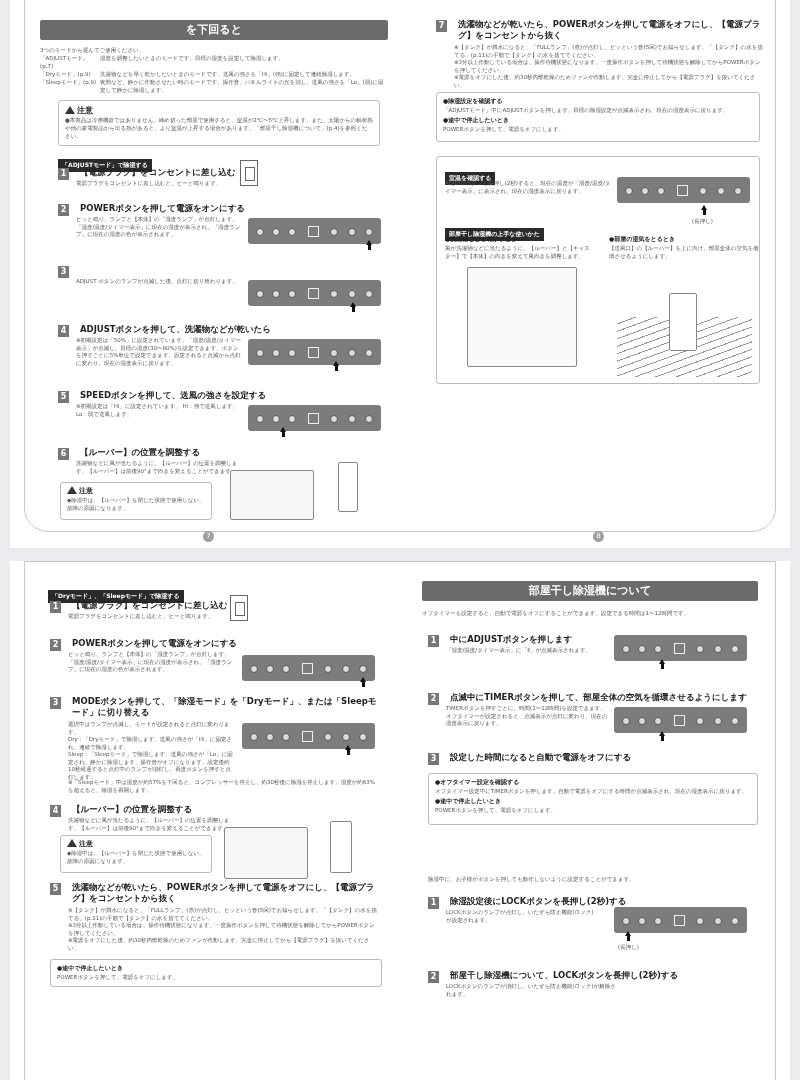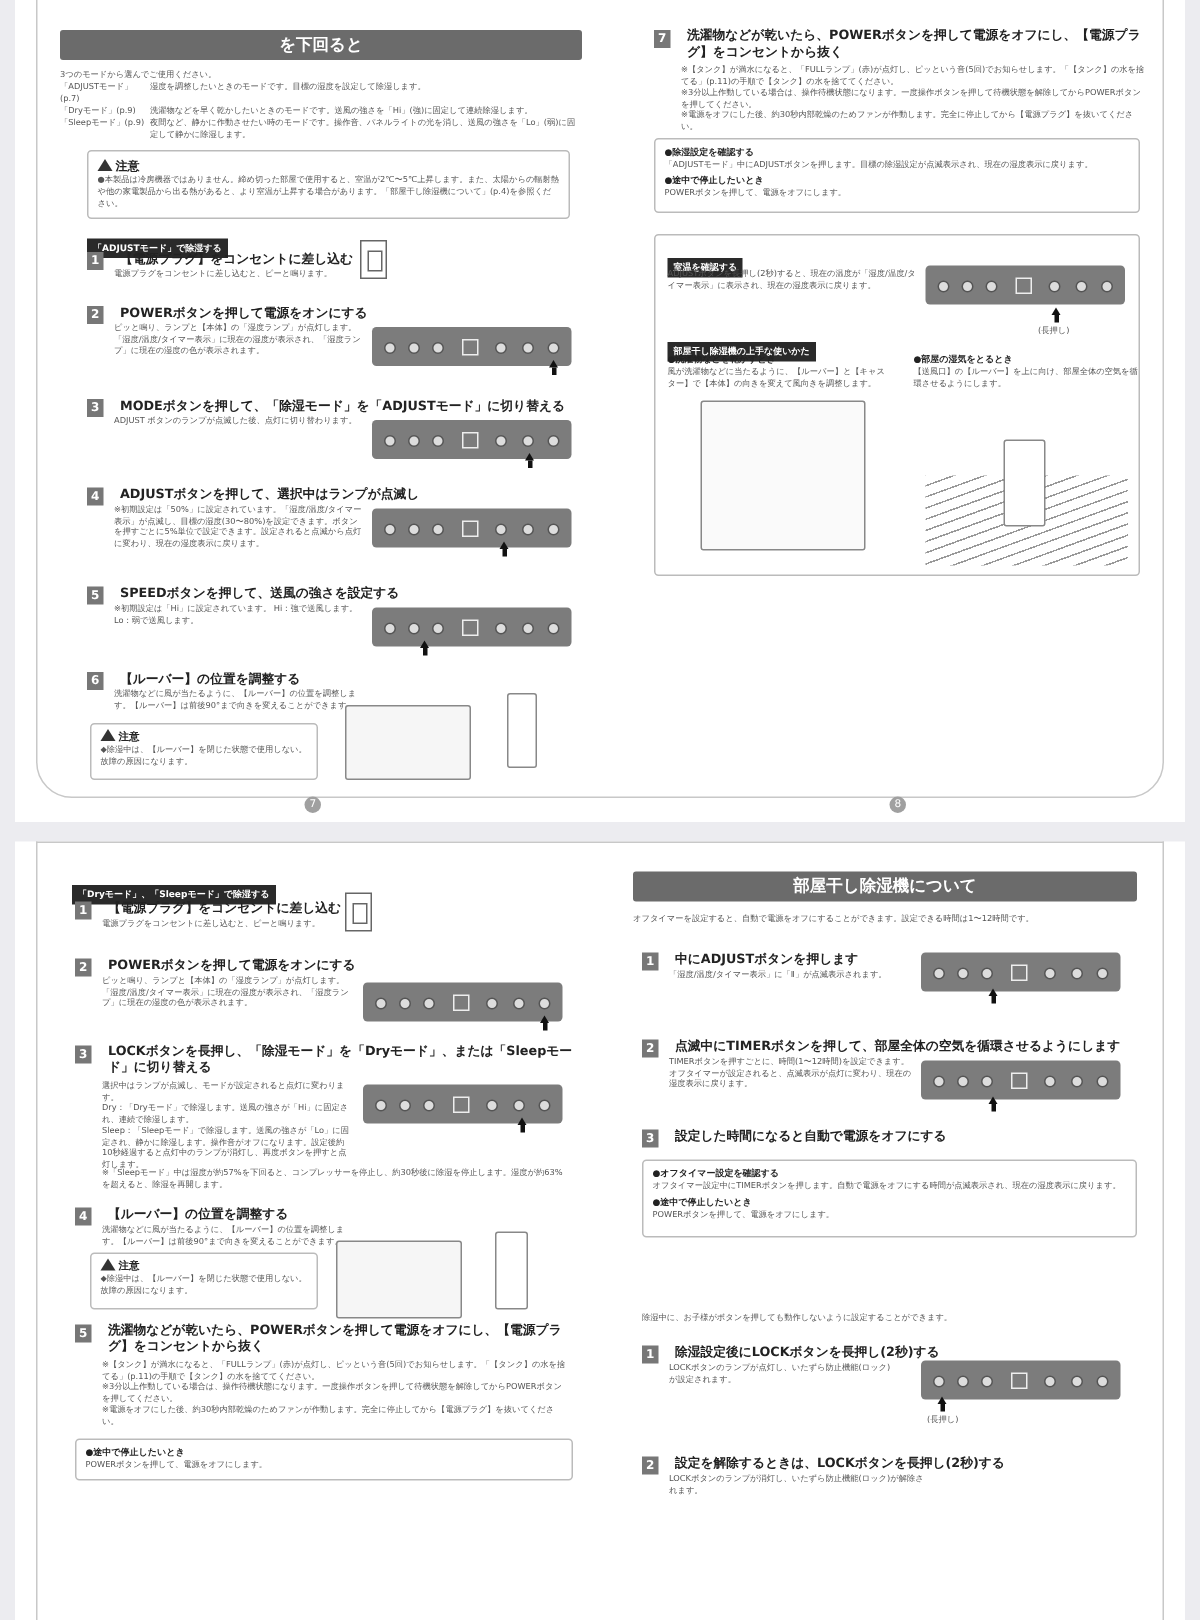--- a/index.html
+++ b/index.html
@@ -83,37 +83,36 @@
           <span class="disp"></span>
           <span class="btn" style="left:82px"></span>
           <span class="btn" style="left:100px"></span>
           <span class="btn" style="left:117px"></span>
       </div>
       <div class="arrow" style="left:308px;top:36px"></div>
     </div>
 
     <div class="step" style="left:18px;top:246px;width:330px;height:50px">
       <div class="num">3</div>
-      <div class="step-title">MODEボタンを押して、「除湿モード」を「ADJUSTモード」に切り替える</div>
       <div class="step-desc" style="top:12px;width:165px">ADJUST ボタンのランプが点滅した後、点灯に切り替わります。</div>
       <div class="panel" style="left:190px;top:14px">
         <span class="btn" style="left:8px"></span>
           <span class="btn" style="left:24px"></span>
           <span class="btn" style="left:40px"></span>
           <span class="disp"></span>
           <span class="btn" style="left:82px"></span>
           <span class="btn" style="left:100px"></span>
           <span class="btn" style="left:117px"></span>
       </div>
       <div class="arrow" style="left:292px;top:36px"></div>
     </div>
 
     <div class="step" style="left:18px;top:305px;width:330px;height:50px">
       <div class="num">4</div>
-      <div class="step-title">ADJUSTボタンを押して、選択中はランプが点滅し</div>
+      <div class="step-title">ADJUSTボタンを押して、洗濯物などが乾いたら</div>
       <div class="step-desc" style="top:12px;width:165px">※初期設定は「50%」に設定されています。「湿度/温度/タイマー表示」が点滅し、目標の湿度(30〜80%)を設定できます。ボタンを押すごとに5%単位で設定できます。設定されると点滅から点灯に変わり、現在の湿度表示に戻ります。</div>
       <div class="panel" style="left:190px;top:14px">
         <span class="btn" style="left:8px"></span>
           <span class="btn" style="left:24px"></span>
           <span class="btn" style="left:40px"></span>
           <span class="disp"></span>
           <span class="btn" style="left:82px"></span>
           <span class="btn" style="left:100px"></span>
           <span class="btn" style="left:117px"></span>
       </div>
@@ -220,21 +219,21 @@
           <span class="disp"></span>
           <span class="btn" style="left:82px"></span>
           <span class="btn" style="left:100px"></span>
           <span class="btn" style="left:117px"></span>
       </div>
       <div class="arrow" style="left:310px;top:38px"></div>
     </div>
 
     <div class="step" style="left:2px;top:114px;width:332px;height:100px">
       <div class="num">3</div>
-      <div class="step-title wrap" style="width:310px">LOCKボタンを長押し、「除湿モード」を「Dryモード」、または「Sleepモード」に切り替える</div>
+      <div class="step-title wrap" style="width:310px">MODEボタンを押して、「除湿モード」を「Dryモード」、または「Sleepモード」に切り替える</div>
       <div class="step-desc" style="top:24px;width:165px">
         <div>選択中はランプが点滅し、モードが設定されると点灯に変わります。</div>
         <div>Dry：「Dryモード」で除湿します。送風の強さが「Hi」に固定され、連続で除湿します。</div>
         <div>Sleep：「Sleepモード」で除湿します。送風の強さが「Lo」に固定され、静かに除湿します。操作音がオフになります。設定後約10秒経過すると点灯中のランプが消灯し、再度ボタンを押すと点灯します。</div>
       </div>
       <div class="step-desc" style="top:82px;width:310px">※「Sleepモード」中は湿度が約57%を下回ると、コンプレッサーを停止し、約30秒後に除湿を停止します。湿度が約63%を超えると、除湿を再開します。</div>
       <div class="panel" style="left:192px;top:26px">
         <span class="btn" style="left:8px"></span>
           <span class="btn" style="left:24px"></span>
           <span class="btn" style="left:40px"></span>
@@ -335,17 +334,17 @@
           <span class="btn" style="left:82px"></span>
           <span class="btn" style="left:100px"></span>
           <span class="btn" style="left:117px"></span>
       </div>
       <div class="arrow" style="left:197px;top:34px"></div>
       <div class="small" style="position:absolute;left:190px;top:46px">(長押し)</div>
     </div>
 
     <div class="step" style="left:6px;top:390px;width:330px;height:30px">
       <div class="num">2</div>
-      <div class="step-title">設定を解除するときは、LOCKボタンを長押し(2秒)する</div>
+      <div class="step-title">部屋干し除湿機について、LOCKボタンを長押し(2秒)する</div>
       <div class="step-desc" style="top:12px;width:170px">LOCKボタンのランプが消灯し、いたずら防止機能(ロック)が解除されます。</div>
     </div>
   </div>
 </div>
 
 </body></html>

